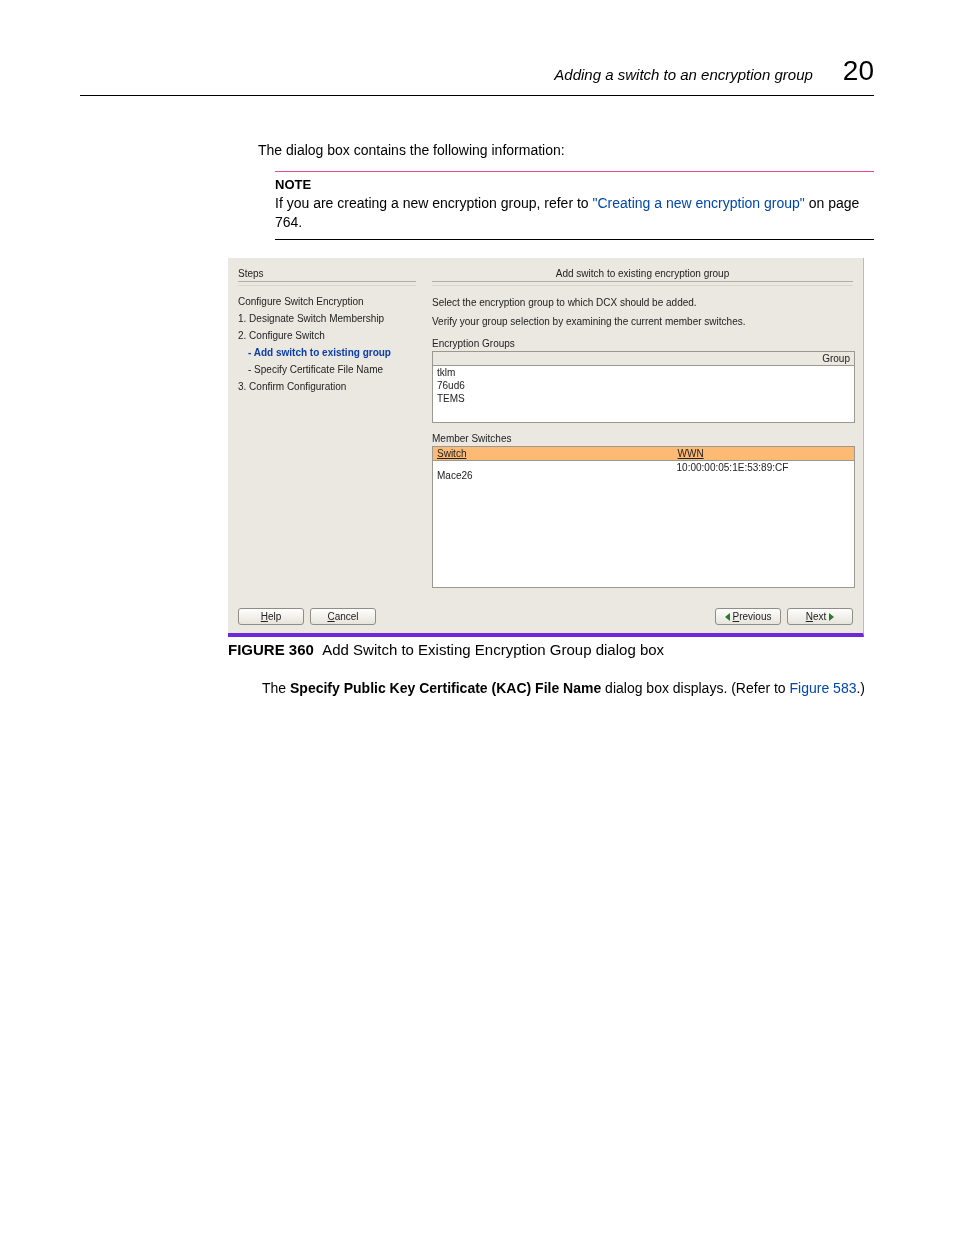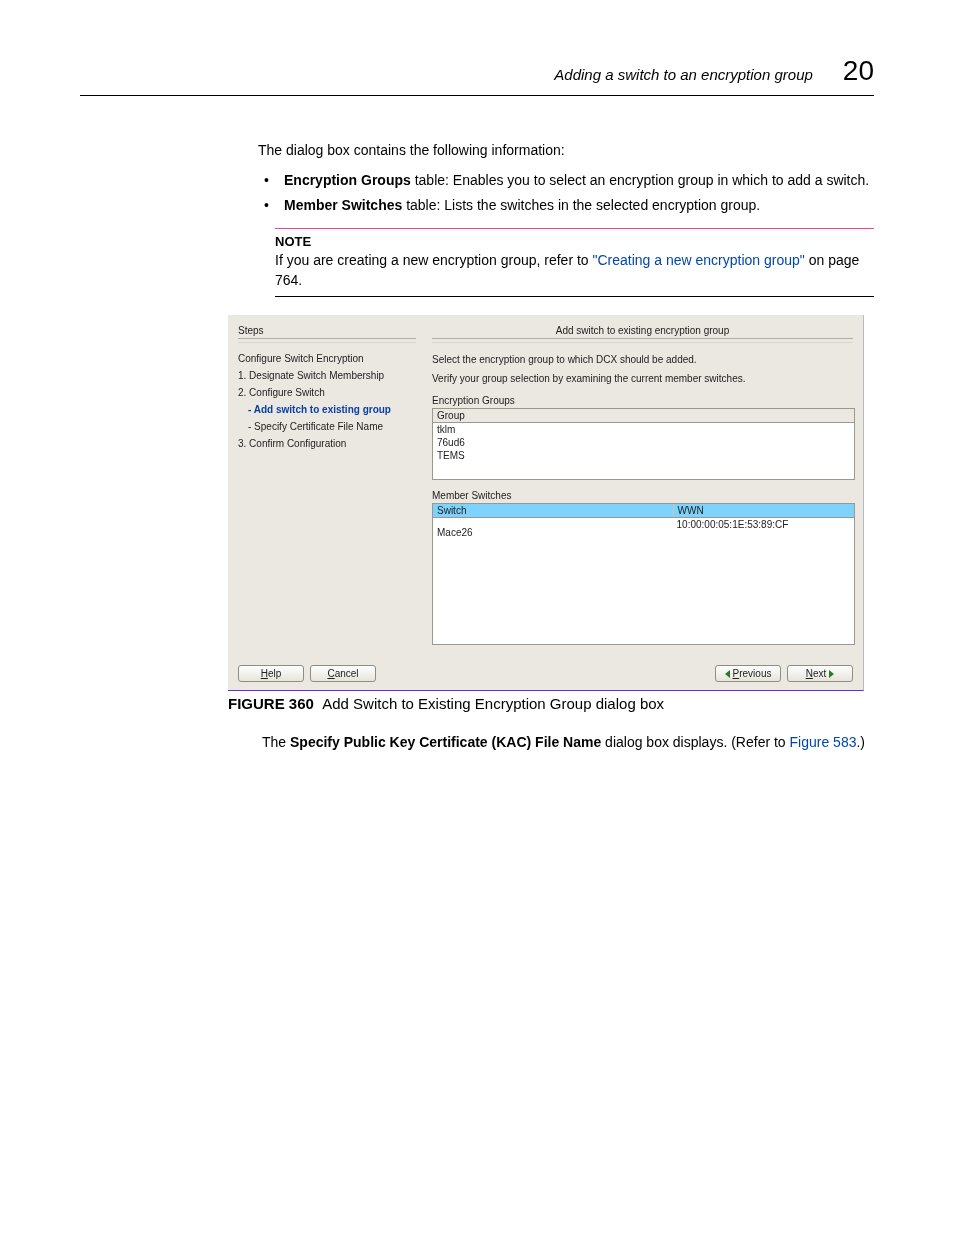--- a/index.html
+++ b/index.html
@@ -71,21 +71,21 @@
     font-size: 13px;
   }
   .link { color: #0047ab; }
 
   
   .dialog-wrap {
     margin-left: 148px;
     width: 636px;
     background: #ebe8e1;
     border-right: 1px solid #bbb;
-    border-bottom: 1px solid #6d28d9;
+    border-bottom: 4px solid #6d28d9;
     font-family: Tahoma, Arial, sans-serif;
     font-size: 10px;
     color: #222;
     padding: 10px 10px 8px 10px;
     box-sizing: border-box;
     position: relative;
   }
   .dlg-cols {
     display: flex;
     gap: 16px;
@@ -114,34 +114,36 @@
   .tbl-label { margin-top: 10px; margin-bottom: 2px; }
   .tbl {
     background: #fff;
     border: 1px solid #9a988f;
     width: 100%;
   }
   .tbl-head {
     background: #ebe8e1;
     border-bottom: 1px solid #9a988f;
     padding: 1px 4px;
+    text-align: right;
   }
   .tbl-body {
     min-height: 56px;
     padding: 0;
   }
   .tbl-body.tall { min-height: 126px; }
   .tbl-row {
     padding: 1px 4px;
     font-size: 10px;
   }
   .tbl2-head {
     display: flex;
-    background: #7dd3fc;
+    background: #fdba74;
     border-bottom: 1px solid #9a988f;
+    text-decoration: underline;
   }
   .tbl2-head .c1 {
     width: 55%;
     padding: 1px 4px;
     border-right: 1px solid #c9c7be;
   }
   .tbl2-head .c2 {
     flex: 1;
     padding: 1px 4px;
   }
@@ -205,28 +207,20 @@
 <div class="page">
 
   <div class="header-row">
     <span class="header-title">Adding a switch to an encryption group</span>
     <span class="header-num">20</span>
   </div>
 
   <div class="body-text">
     <div class="intro">The dialog box contains the following information:</div>
 
-    <ul class="bullets">
-      <li>
-        <span class="bold">Encryption Groups</span><span> table: Enables you to select an encryption group in which to add a switch.</span>
-      </li>
-      <li>
-        <span class="bold">Member Switches</span><span> table: Lists the switches in the selected encryption group.</span>
-      </li>
-    </ul>
 
     <div class="note-block">
       <div class="note-label">NOTE</div>
       <div>
         <span>If you are creating a new encryption group, refer to </span><span class="link">"Creating a new encryption group"</span><span> on page 764.</span>
       </div>
     </div>
   </div>
 
   <div class="dialog-wrap">

